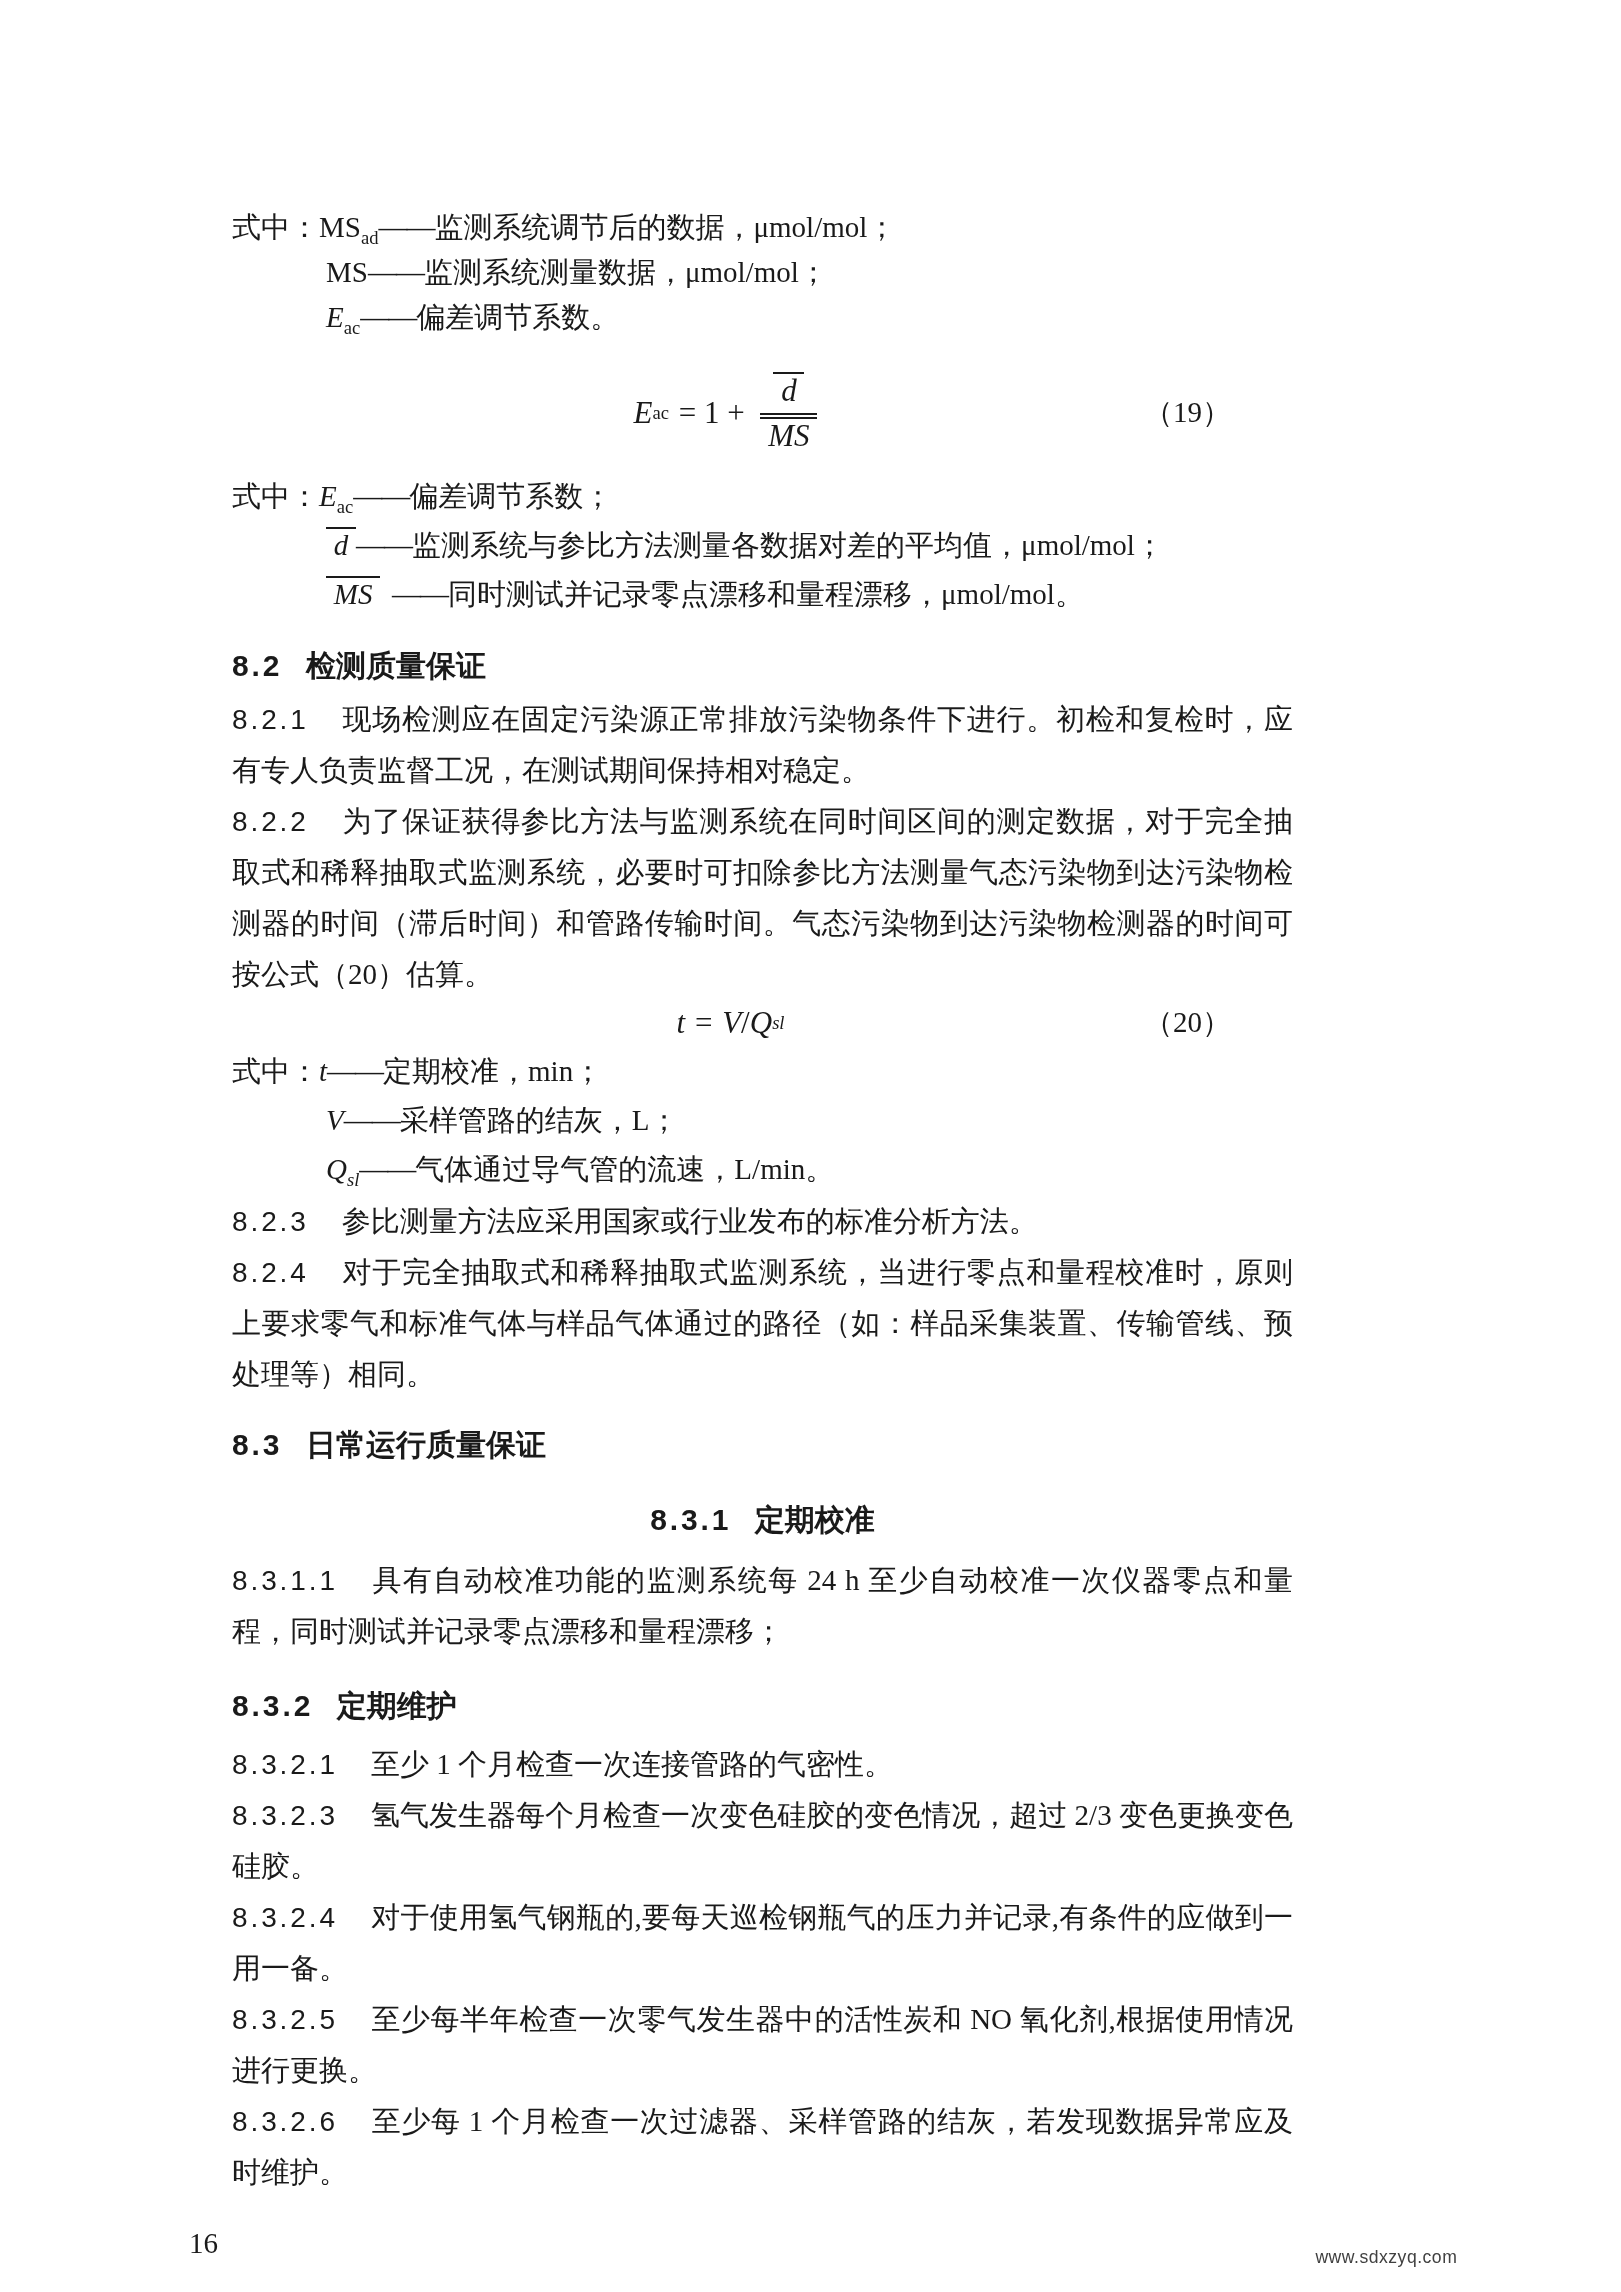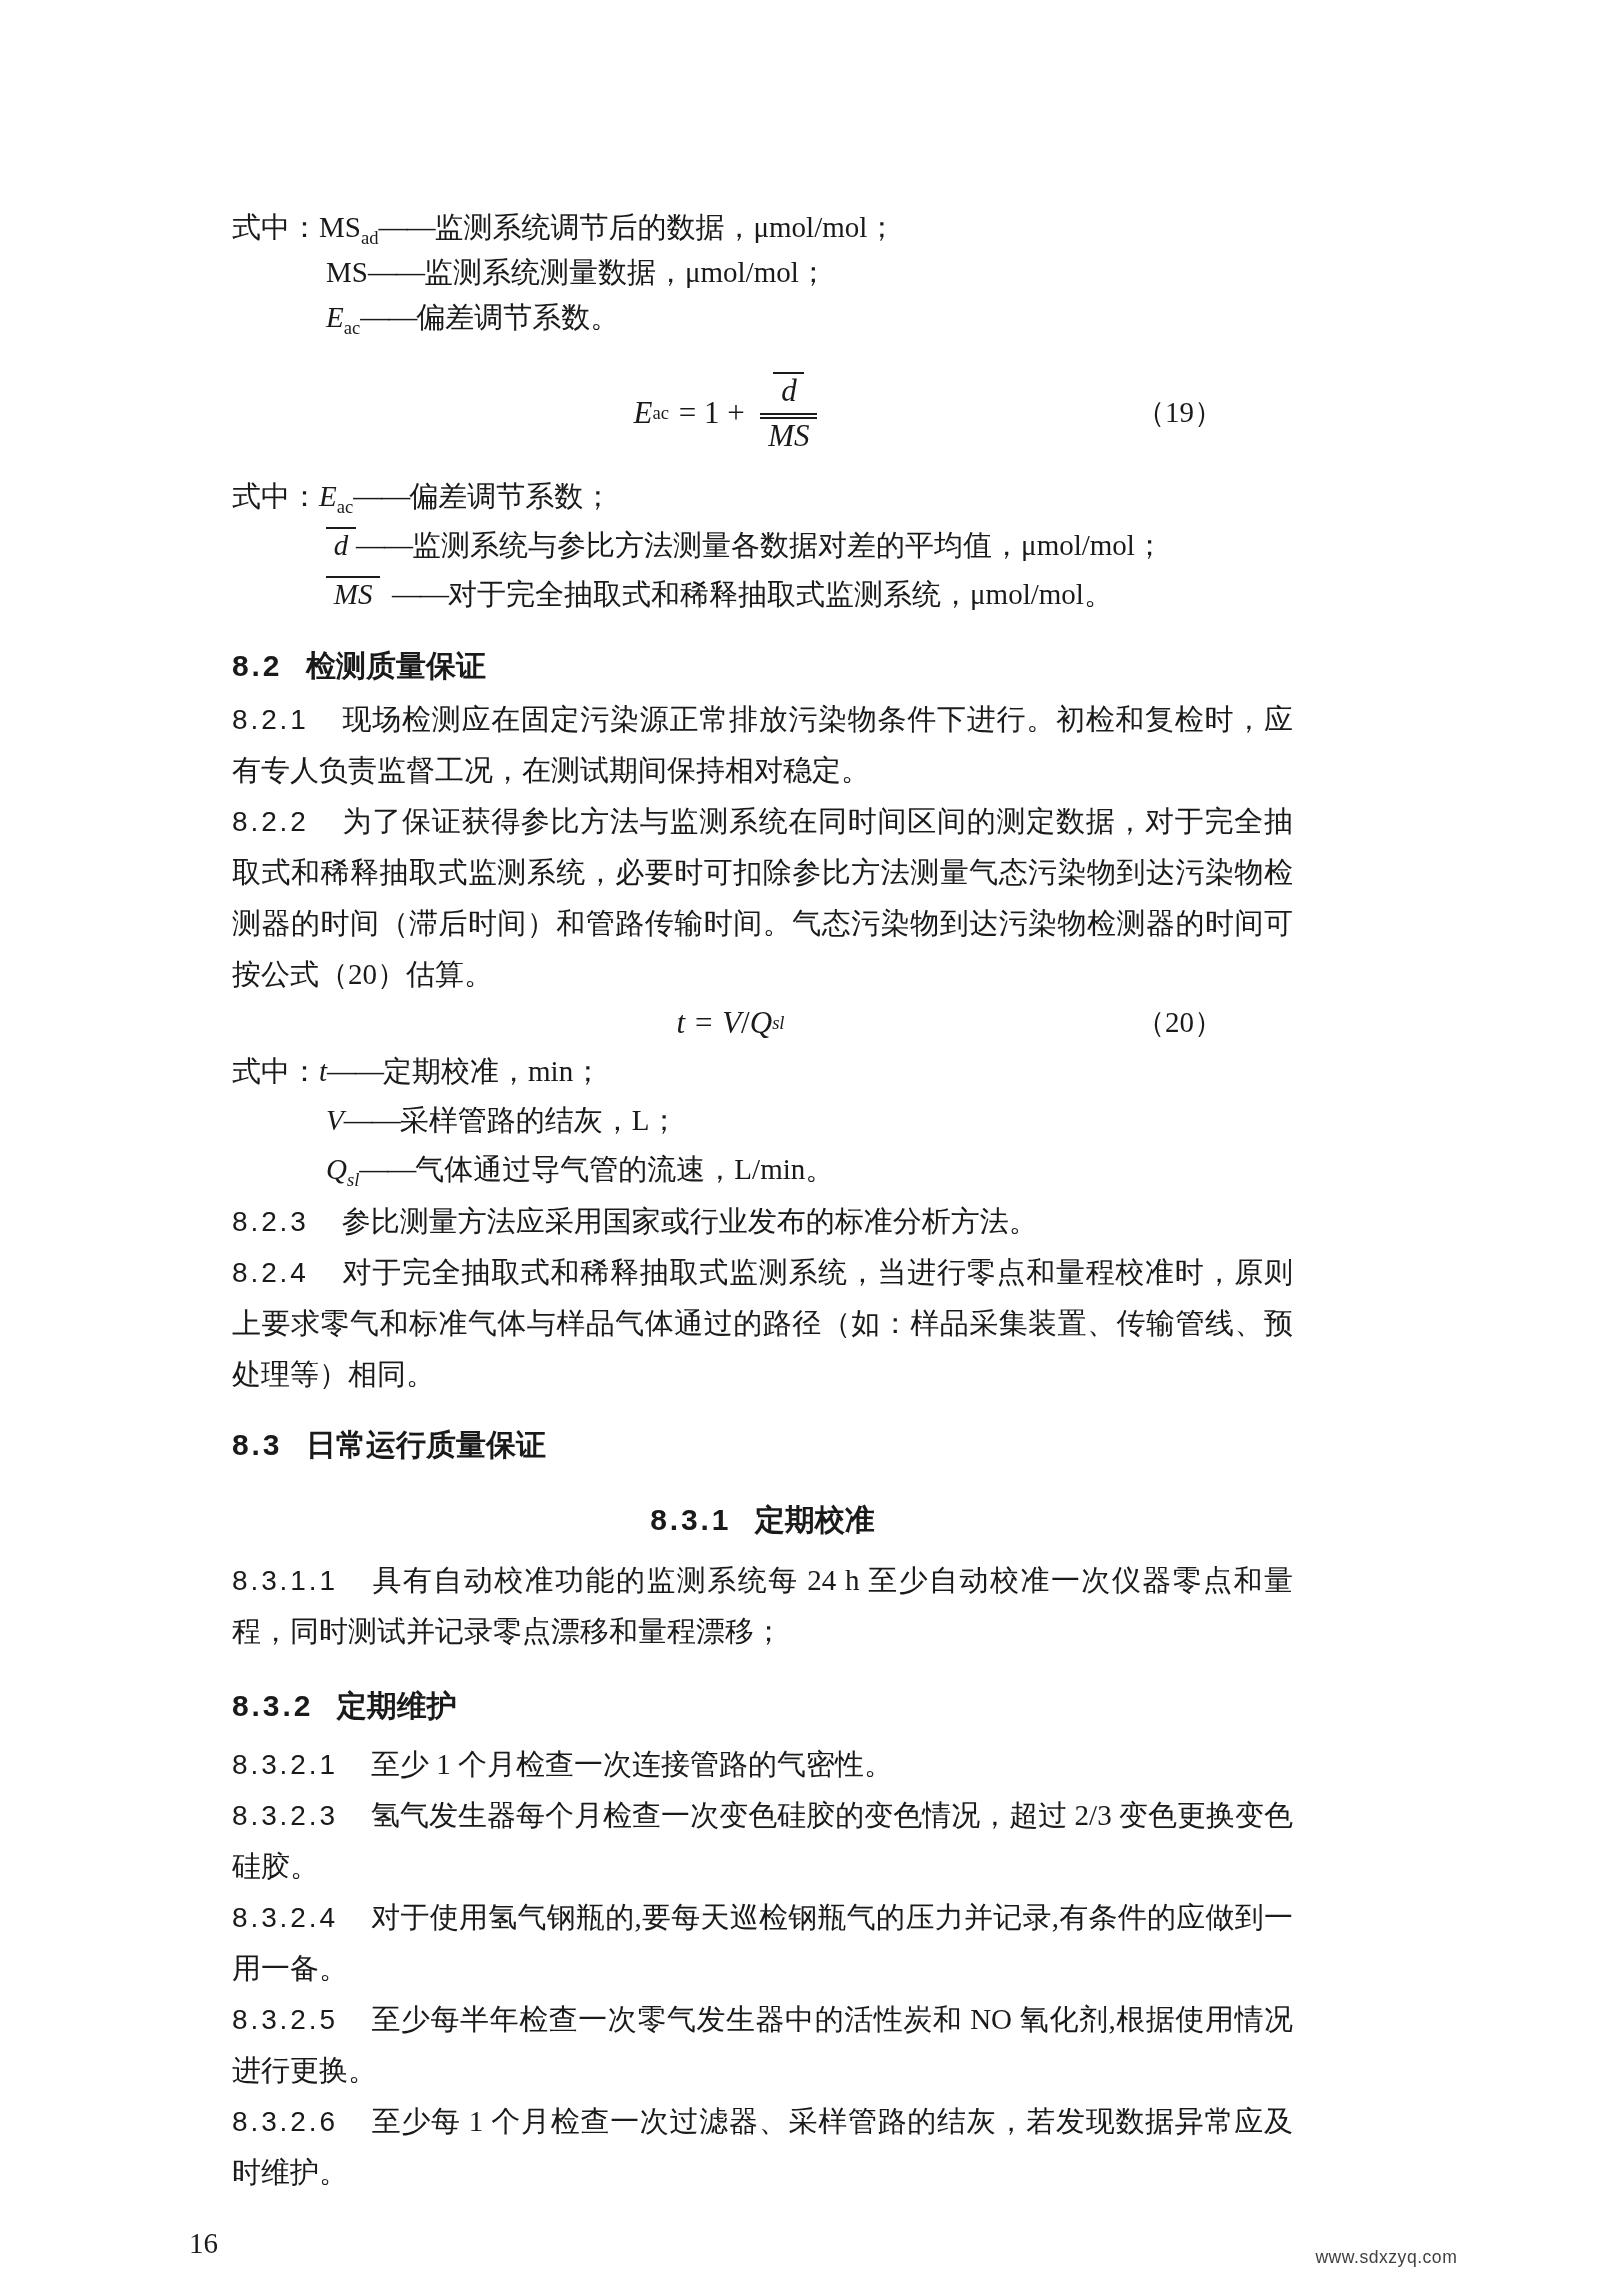--- a/index.html
+++ b/index.html
@@ -24,21 +24,21 @@
   .equation{position:relative;display:flex;align-items:center;justify-content:center;font-size:31px;}
   .eq19{height:118px;margin-top:13.7px;}
   .eq20{height:45px;}
   .eq-body{display:inline-flex;align-items:center;transform:translateX(-37px);}
   .eq20 .eq-body{transform:translateX(-32px);}
   .var{font-style:italic;font-family:"Liberation Serif",serif;}
   .rel{margin:0 9.8px;}
   .frac{display:inline-flex;flex-direction:column;align-items:stretch;text-align:center;margin-left:5.9px;}
   .frac .num{display:block;border-bottom:2.9px solid #1a1a1a;padding:0 2.9px 3.9px;}
   .frac .den{display:block;padding-top:2px;}
-  .eq-tag{position:absolute;right:70px;top:50%;transform:translateY(-50%);font-size:29px;}
+  .eq-tag{position:absolute;right:62px;top:50%;transform:translateY(-50%);font-size:29px;}
   
   .heading{font-family:"Liberation Sans","DejaVu Sans",sans-serif;font-weight:bold;font-size:30px;line-height:43px;}
   .hnum{letter-spacing:2.9px;margin-right:23.5px;}
   
   .para{font-size:29px;line-height:51px;text-align:justify;margin:0;}
   .pnum{font-family:"Liberation Sans","DejaVu Sans",sans-serif;letter-spacing:2.9px;margin-right:33px;font-size:28px;}
   
   .mt1{margin-top:1px;}.mt2{margin-top:2px;}.mt7{margin-top:6.9px;}
   .mt12{margin-top:11.8px;}.mt15{margin-top:14.7px;}.mt23{margin-top:22.5px;}
   .mt26{margin-top:25.5px;}.mt27{margin-top:26.5px;}.mt33{margin-top:32px;text-align:center;}
@@ -74,21 +74,21 @@
     <span class="eq-tag">（19）</span>
   </div>
 
   <div class="defline dl2">
     <span>式中：</span><span class="sym it">E</span><sub class="s">ac</sub><span class="dash">——</span><span>偏差调节系数；</span>
   </div>
   <div class="defline dl2 indent">
     <span class="ov"><span class="sym it">d</span></span><span class="dash">——</span><span>监测系统与参比方法测量各数据对差的平均值，μmol/mol；</span>
   </div>
   <div class="defline dl2 indent">
-    <span class="ov"><span class="sym it">MS</span></span><span class="dash gap">——</span><span>对于完全抽取式和稀释抽取式监测系统，μmol/mol。</span>
+    <span class="ov"><span class="sym it">MS</span></span><span class="dash gap">——</span><span>同时测试并记录零点漂移和量程漂移，μmol/mol。</span>
   </div>
 
   <div class="heading mt26">
     <span class="hnum">8.2</span><span>检测质量保证</span>
   </div>
 
   <p class="para mt7">
     <span class="pnum">8.2.1</span><span>现场检测应在固定污染源正常排放污染物条件下进行。初检和复检时，应有专人负责监督工况，在测试期间保持相对稳定。</span>
   </p>
 

